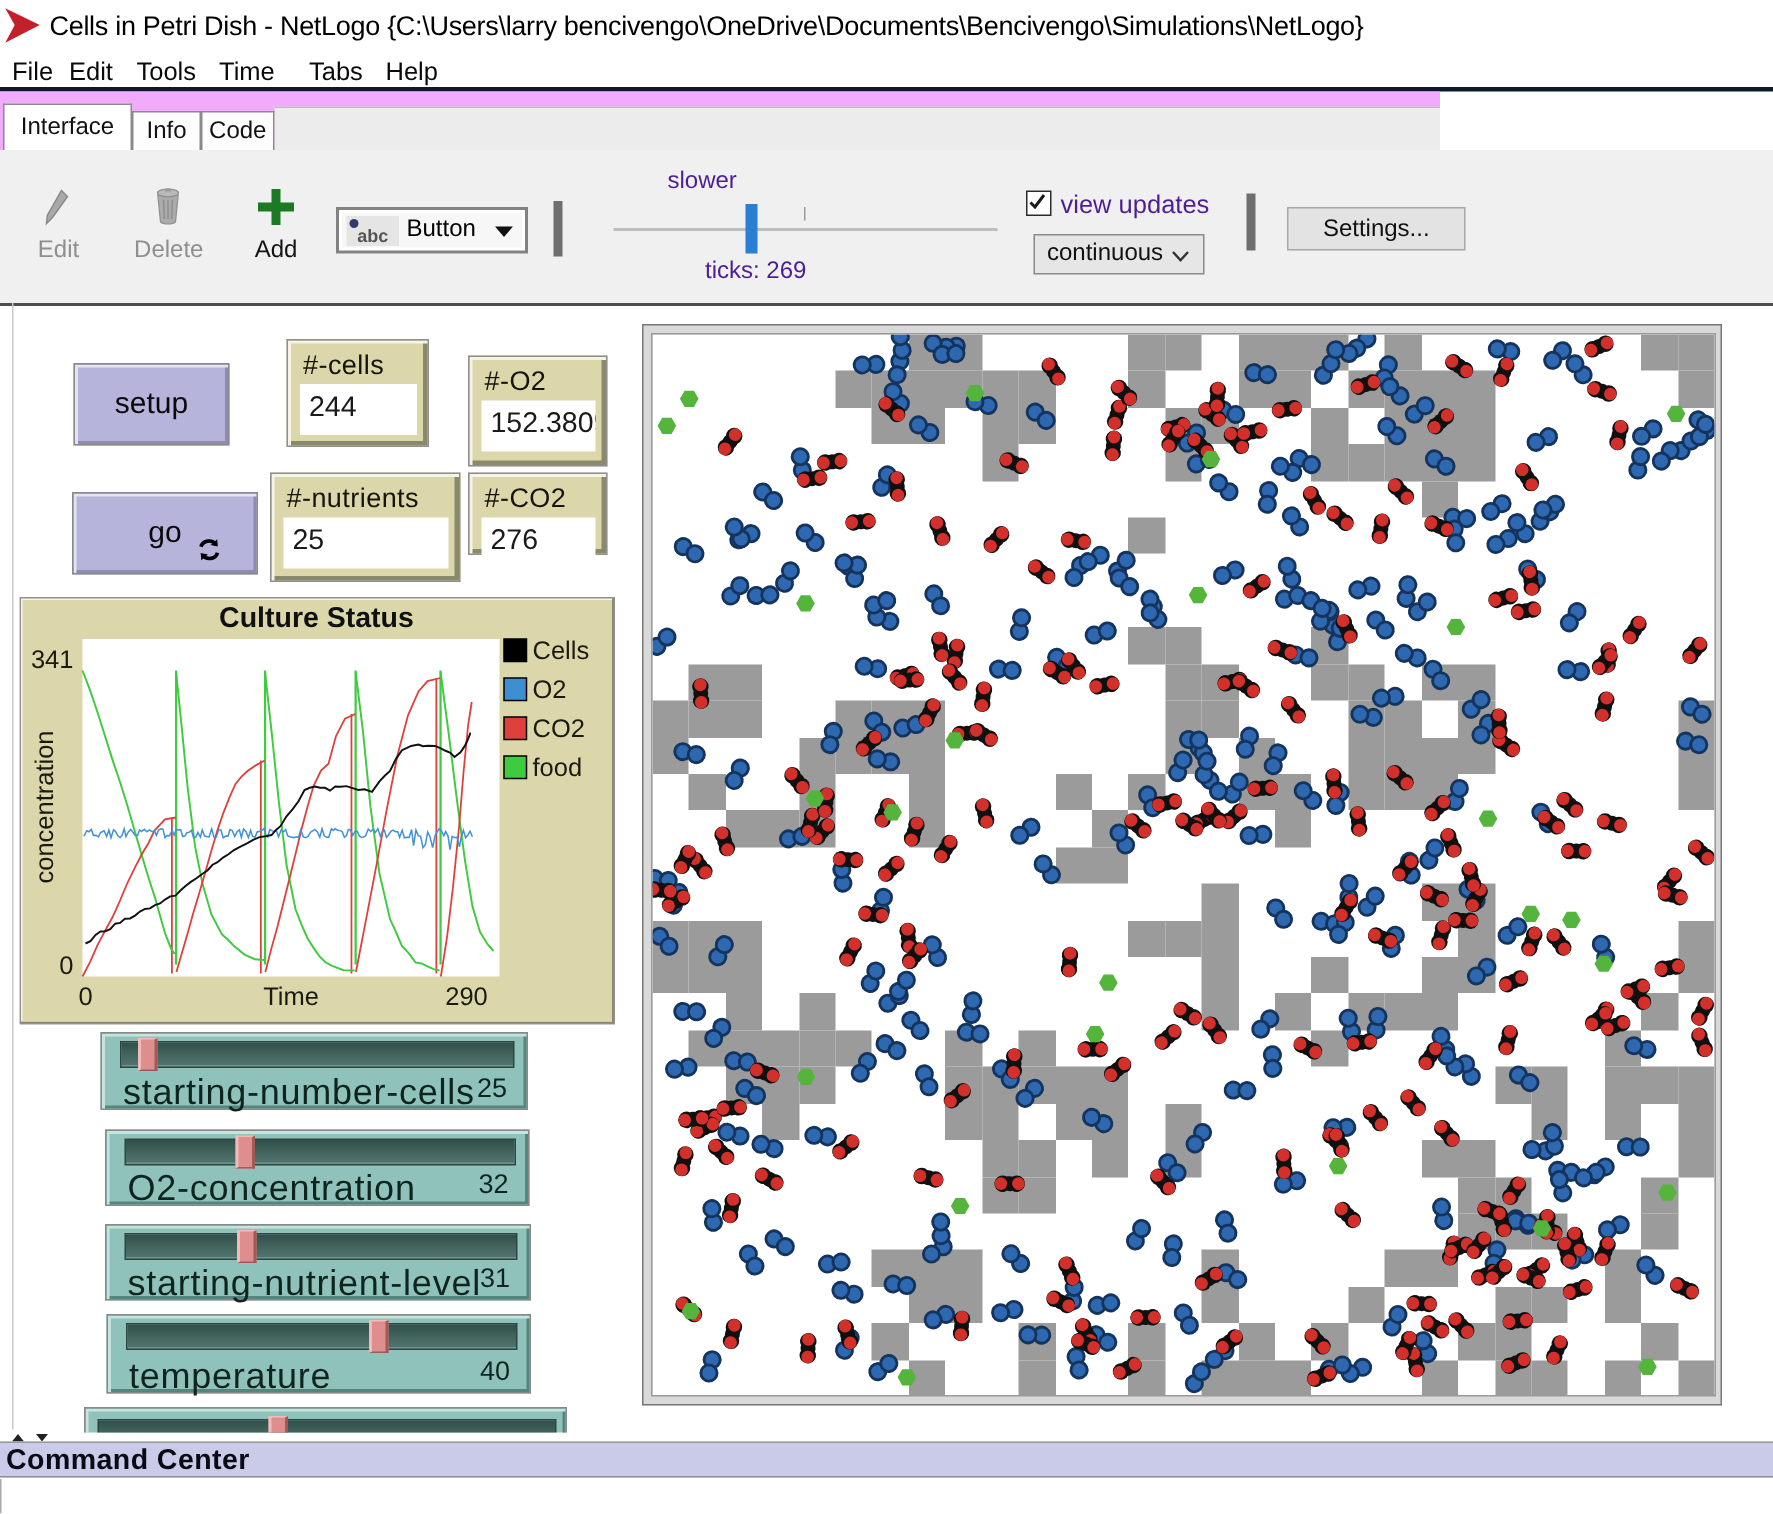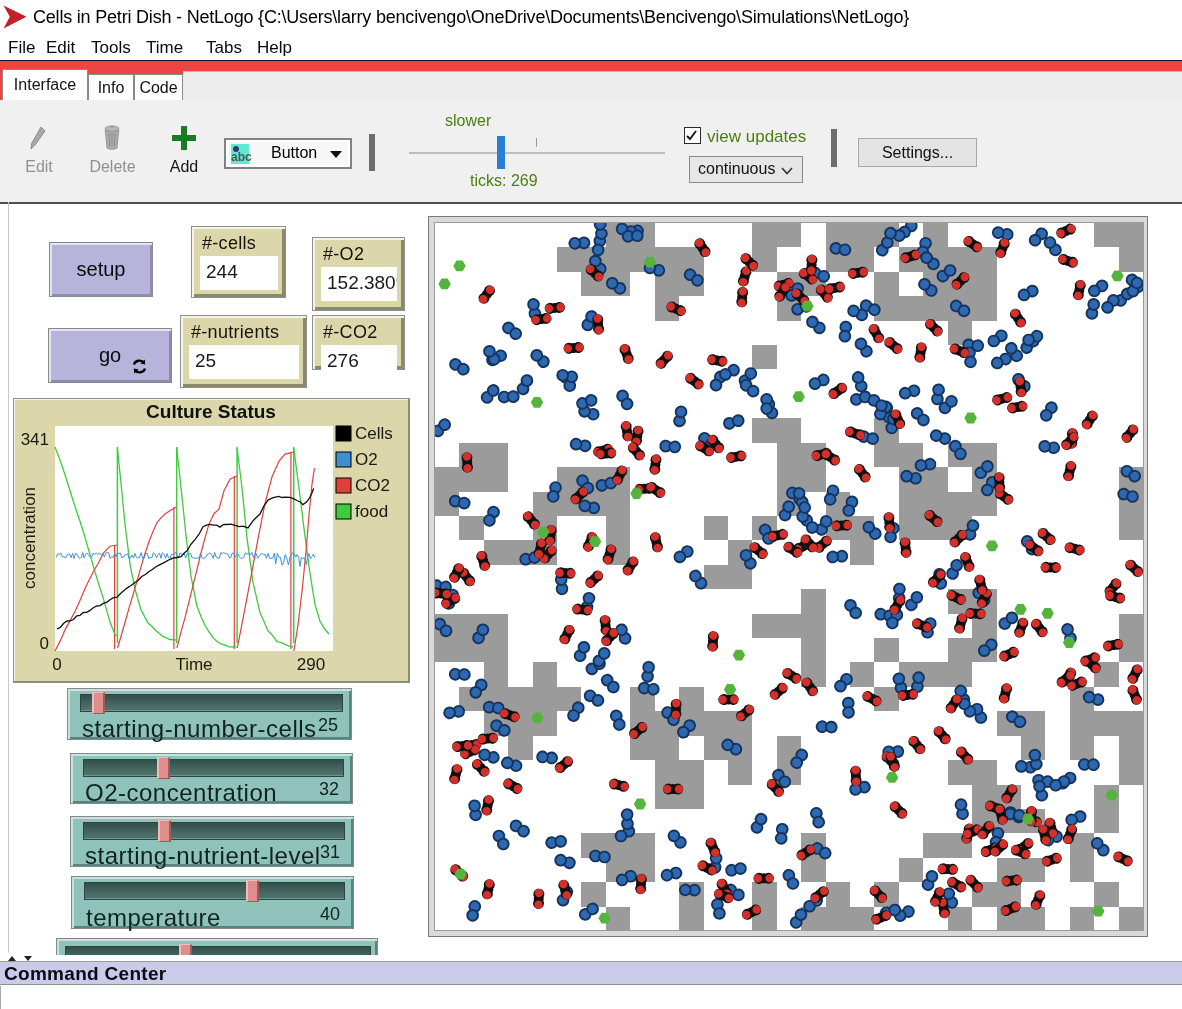--- a/index.html
+++ b/index.html
@@ -1,32 +1,32 @@
 <!DOCTYPE html>
 <html><head><meta charset="utf-8"><style>
 *{margin:0;padding:0;box-sizing:border-box;}
 html,body{width:1182px;height:1009px;overflow:hidden;background:#fff;font-family:"Liberation Sans",sans-serif;position:relative;}
 .abs{position:absolute;}
 #titletext{position:absolute;left:33px;top:7px;font-size:18px;letter-spacing:-0.2px;color:#000;white-space:nowrap;}
-#menubar{position:absolute;left:0;top:33px;width:1182px;height:28px;background:#fff;border-bottom:1px solid #0f172a;}
+#menubar{position:absolute;left:0;top:33px;width:1182px;height:28px;background:#fff;border-bottom:3px solid #0f172a;}
 .mitem{position:absolute;top:5px;font-size:17px;color:#0a0a0a;}
-#tabstrip{position:absolute;left:0;top:61px;width:1182px;height:39px;background:#ef4444;}
+#tabstrip{position:absolute;left:0;top:61px;width:960px;height:39px;background:#f0abfc;}
 #tabstrip .fill{position:absolute;left:183px;top:10px;right:0;bottom:0;background:#ececec;border-top:1px solid #bdbdbd;}
 .tab{position:absolute;font-size:16px;color:#111;text-align:center;background:#fdfdfd;border:1px solid #8a8a8a;border-bottom:none;}
 #toolbar{position:absolute;left:0;top:100px;width:1182px;height:104px;background:#f0f0f0;border-bottom:2px solid #4e4e4e;}
 .ticon-label{position:absolute;font-size:16px;color:#8f8f8f;text-align:center;}
 #btn-dd{position:absolute;left:224px;top:38px;width:128px;height:31px;background:#f7f7f7;border:2px solid #828282;box-shadow:inset 0 0 0 2px #fff;}
-#btn-dd .ic{position:absolute;left:5px;top:4px;width:18px;height:20px;background:#5eead4;font-size:12px;color:#555;text-align:center;line-height:26px;font-weight:bold;}
+#btn-dd .ic{position:absolute;left:5px;top:4px;width:35px;height:20px;background:#e5e5e5;font-size:12px;color:#555;text-align:center;line-height:26px;font-weight:bold;}
 #btn-dd .tx{position:absolute;left:45px;top:4px;font-size:16px;color:#000;}
 #btn-dd .ar{position:absolute;right:8px;top:11px;width:0;height:0;border-left:6px solid transparent;border-right:6px solid transparent;border-top:7px solid #111;}
 .vsep{position:absolute;width:6px;background:#6e6e6e;}
 #speedtrack{position:absolute;left:409px;top:52px;width:256px;height:2px;background:#bdbdbd;}
 #speedhandle{position:absolute;left:497px;top:36px;width:8px;height:33px;background:#2a7fd4;}
 #speedtick{position:absolute;left:536px;top:38px;width:1px;height:9px;background:#9a9a9a;}
-.tooltext{position:absolute;font-size:16px;color:#4d7c0f;}
+.tooltext{position:absolute;font-size:16px;color:#4c1d95;}
 #vu-box{position:absolute;left:684px;top:27px;width:17px;height:17px;background:#fff;border:1.5px solid #2b2b2b;}
 #cont-dd{position:absolute;left:689px;top:56px;width:114px;height:27px;background:#e6e6e6;border:1px solid #8a8a8a;}
 #cont-dd .tx{position:absolute;left:8px;top:3px;font-size:16px;color:#111;}
 #settings{position:absolute;left:858px;top:38px;width:119px;height:29px;background:#e3e3e3;border:1px solid #a8a8a8;font-size:16px;color:#111;text-align:center;line-height:27px;}
 #leftline{position:absolute;left:8px;top:202px;width:1px;height:751px;background:#c9c9c9;}
 .nlbtn{position:absolute;background:#b6b4db;border:1px solid #8a8a8a;box-shadow:inset 2px 2px 0 #e4e3f2, inset -2px -2px 0 #8d8bb4;font-size:20px;color:#0a0a0a;text-align:center;}
 .mon{position:absolute;background:#dbd7aa;border:1px solid #8f8f8f;box-shadow:inset 2px 2px 0 #f6f4e6, inset -3px -3px 0 #8a8a6b;}
 .mlab{position:absolute;left:10px;top:6px;font-size:18px;letter-spacing:0.3px;color:#14140a;}
 .mval{position:absolute;left:8px;top:29px;height:34px;background:#fff;font-size:19px;color:#1a1a1a;padding:5px 0 0 6px;white-space:nowrap;overflow:hidden;}
 .slider{position:absolute;background:#8fc2ba;border:1px solid #888;box-shadow:inset 2px 2px 0 #c6e3dd, inset -2px -2px 0 #55867d;}

